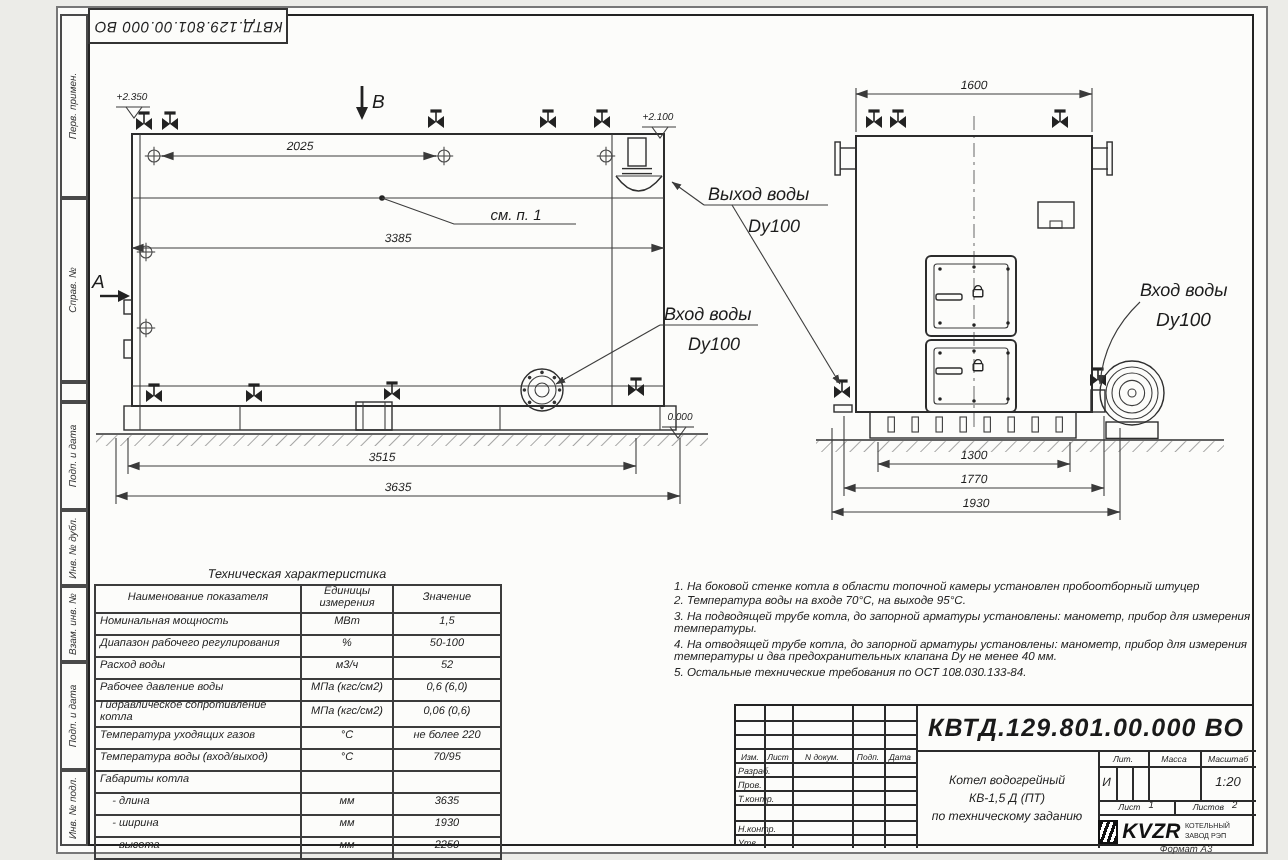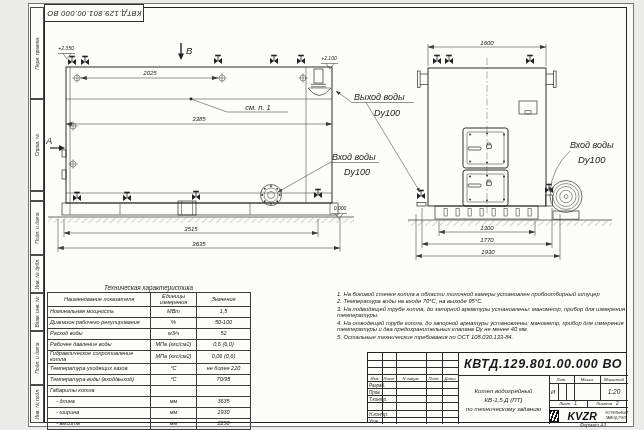--- a/index.html
+++ b/index.html
@@ -27,21 +27,21 @@
   
   .tb{position:absolute;left:367px;top:352px;width:260px;height:71px;border:1.2px solid #222;box-sizing:border-box;background:#fcfcfa;}
   .ln{position:absolute;background:#2b2b2b;}
   .tb .txt{position:absolute;font-size:4.5px;font-style:italic;color:#222;white-space:nowrap;}
   .tb .cell{position:absolute;display:flex;align-items:center;justify-content:center;color:#222;}
   .tb-number{position:absolute;left:90px;top:0;width:170px;height:22px;display:flex;align-items:center;justify-content:center;
         font-size:12.5px;font-style:italic;font-weight:bold;color:#1a1a1a;letter-spacing:0.6px;white-space:nowrap;}
   .tb-prod{position:absolute;left:90px;top:22px;width:91px;height:49px;display:flex;flex-direction:column;
         align-items:center;justify-content:center;gap:2px;}
   .tb-prod span{font-size:6.1px;font-style:italic;color:#222;white-space:nowrap;}
-  .brand-row{position:absolute;left:181px;top:54px;width:79px;height:17px;display:flex;align-items:center;justify-content:space-between;gap:2px;}
+  .brand-row{position:absolute;left:168px;top:54px;width:79px;height:17px;display:flex;align-items:center;justify-content:flex-end;gap:2px;}
   .coil{width:10px;height:12px;border:1px solid #111;background:repeating-linear-gradient(110deg,#111 0 1.6px,#fff 1.6px 3.2px);box-sizing:border-box;}
   .brand-name{font-size:10.5px;font-weight:800;color:#111;letter-spacing:0.2px;font-style:italic;}
   .brand-sub{display:flex;flex-direction:column;line-height:1.15;}
   .brand-sub span{font-size:3.6px;color:#222;}
   .format-note{position:absolute;left:560px;top:422.6px;width:66px;text-align:center;font-size:4.8px;font-style:italic;color:#333;}
   
   .t{font-family:"Liberation Sans",sans-serif;font-style:italic;fill:#1c1c1c;}
   .d6{font-size:6px;text-anchor:middle;}
   .d5{font-size:5px;text-anchor:middle;}
   .l8{font-size:7.5px;}

